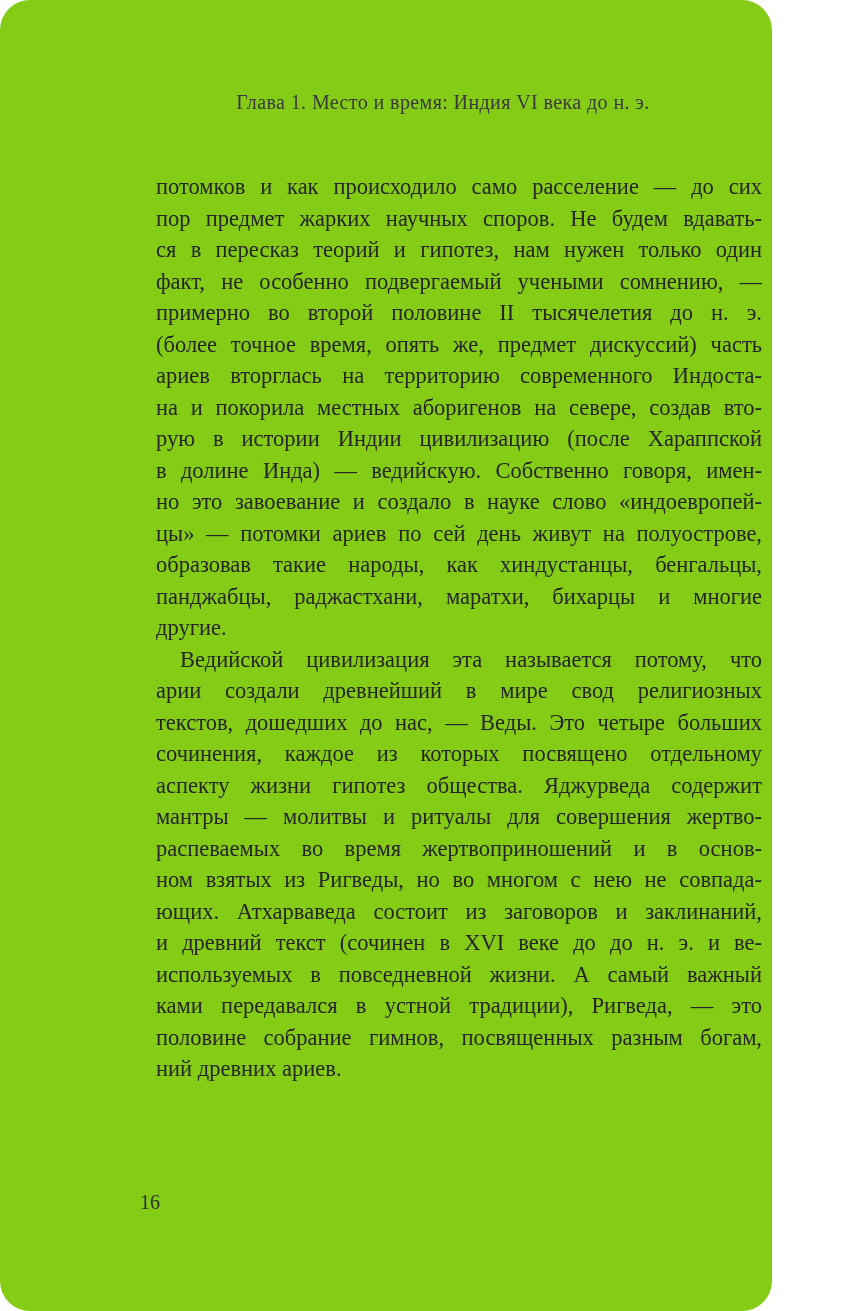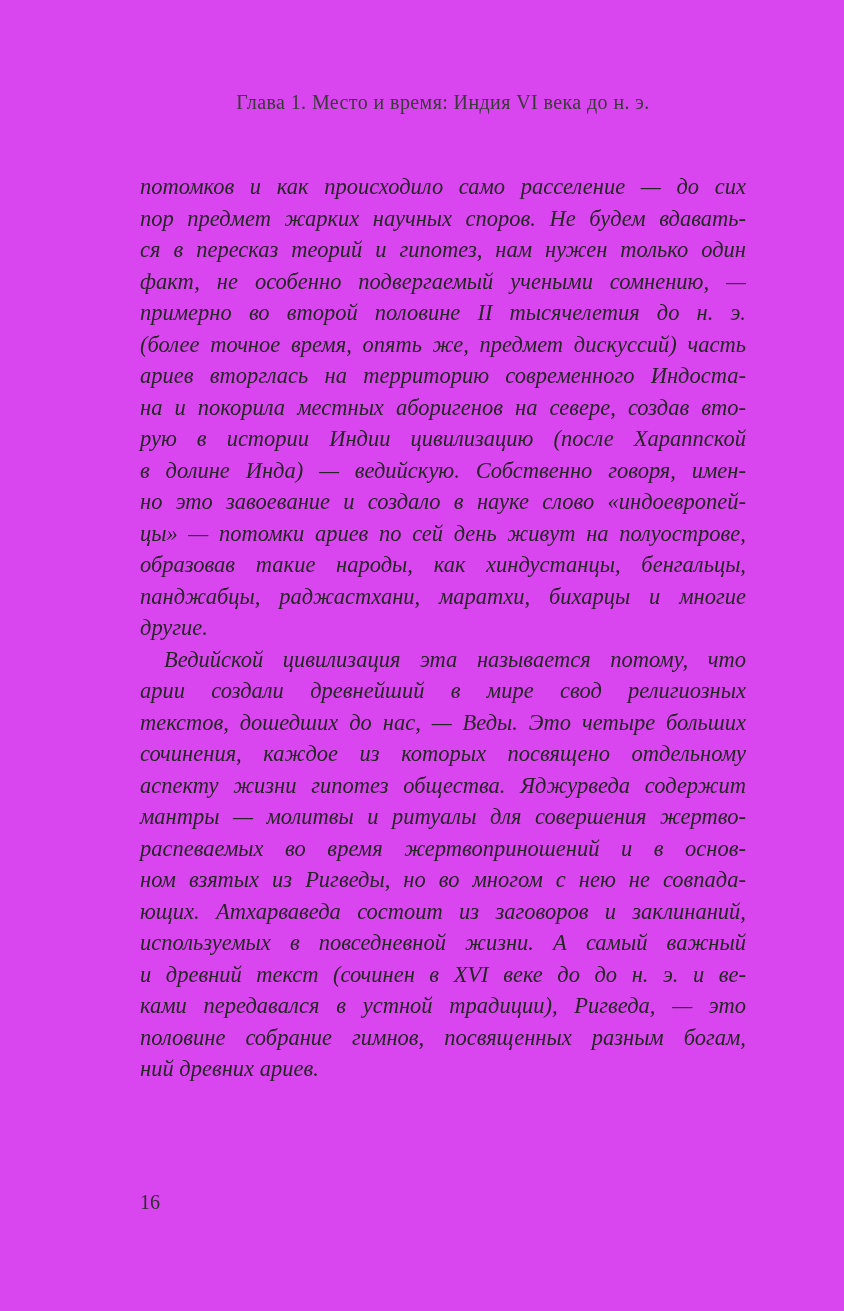--- a/index.html
+++ b/index.html
@@ -2,44 +2,44 @@
 <html><head>
 <meta charset="utf-8">
 <style>
   html, body {
     margin: 0;
     padding: 0;
     background: #ffffff;
   }
   .page {
     position: relative;
-    width: 844px;
+    width: 772px;
     height: 1311px;
-    background: #d946ef;
+    background: #84cc16;
     overflow: hidden;
     font-family: "Liberation Serif", "DejaVu Serif", serif;
+    border-radius: 30px;
   }
   .chapter-heading {
     position: absolute;
     left: 140px;
     top: 90px;
     width: 606px;
     text-align: center;
     font-size: 20px;
     line-height: 24px;
     letter-spacing: 0.4px;
     color: #3a3a3a;
   }
   .body-text {
     position: absolute;
-    left: 140px;
+    left: 156px;
     top: 171px;
     width: 606px;
     color: #262626;
-    font-style: italic;
   }
   .paragraph { margin: 0; padding: 0; }
   .paragraph + .paragraph { margin-top: 0; }
   .line {
     height: 31.5px;
     line-height: 31.5px;
     font-size: 22.5px;
     white-space: nowrap;
     text-align: justify;
     text-align-last: justify;
@@ -92,22 +92,22 @@
     <div class="paragraph">
       <div class="line indent">Ведийской цивилизация эта называется потому, что</div>
       <div class="line">арии создали древнейший в мире свод религиозных</div>
       <div class="line">текстов, дошедших до нас, — Веды. Это четыре больших</div>
       <div class="line">сочинения, каждое из которых посвящено отдельному</div>
       <div class="line">аспекту жизни гипотез общества. Яджурведа содержит</div>
       <div class="line">мантры — молитвы и ритуалы для совершения жертво-</div>
       <div class="line">распеваемых во время жертвоприношений и в основ-</div>
       <div class="line">ном взятых из Ригведы, но во многом с нею не совпада-</div>
       <div class="line">ющих. Атхарваведа состоит из заговоров и заклинаний,</div>
+      <div class="line">и древний текст (сочинен в XVI веке до до н. э. и ве-</div>
       <div class="line">используемых в повседневной жизни. А самый важный</div>
-      <div class="line">и древний текст (сочинен в XVI веке до до н. э. и ве-</div>
       <div class="line">ками передавался в устной традиции), Ригведа, — это</div>
       <div class="line">половине собрание гимнов, посвященных разным богам,</div>
       <div class="line para-end">ний древних ариев.</div>
     </div>
 
   </div>
 
   <div class="page-number">16</div>
 
 </div>

